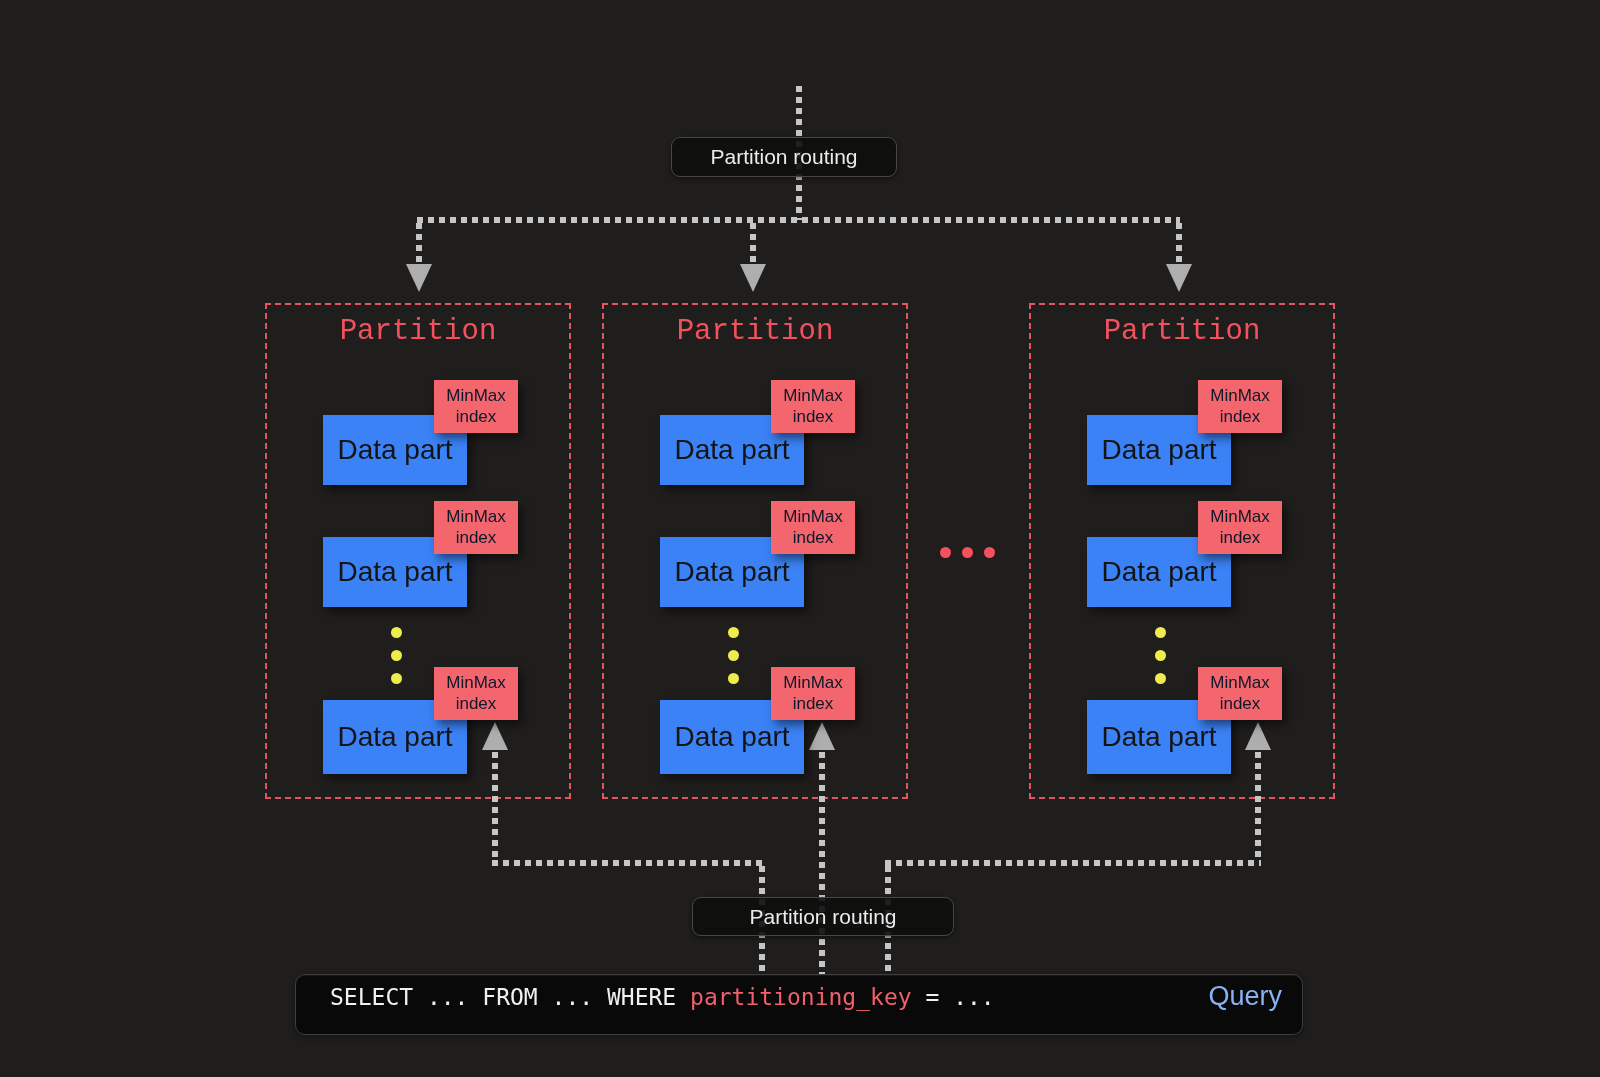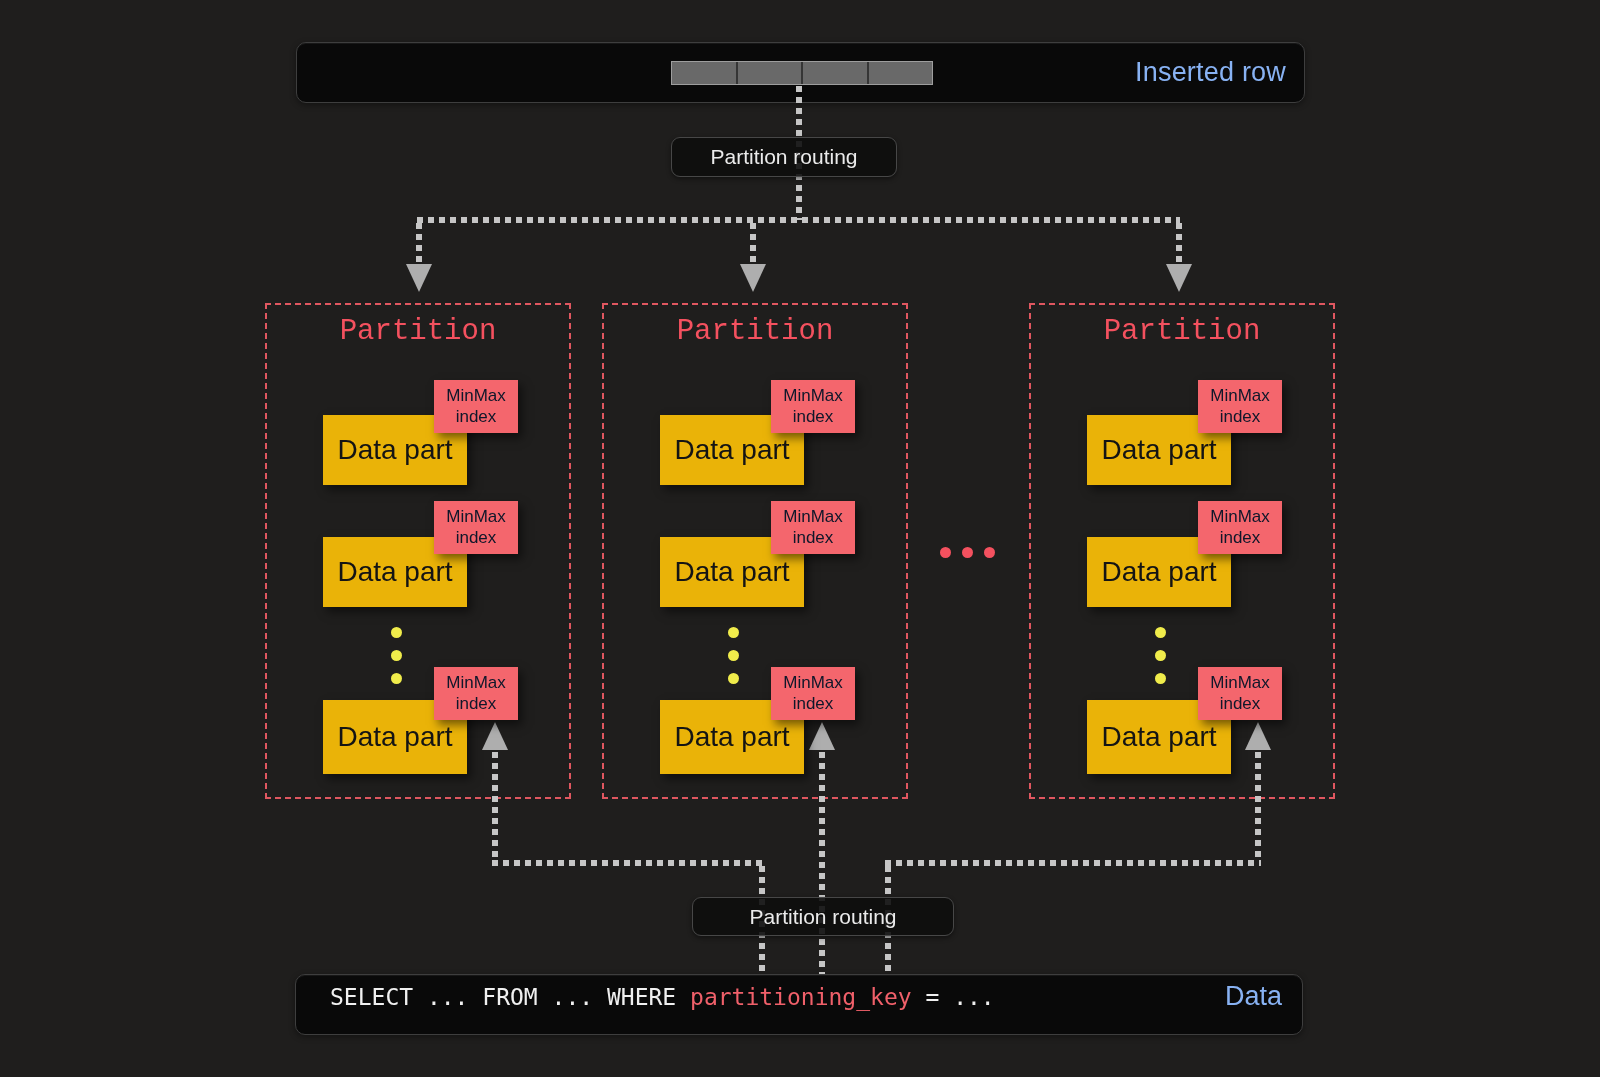--- a/index.html
+++ b/index.html
@@ -45,21 +45,21 @@
   .partition{
     position:absolute;top:303px;width:306px;height:496px;
     border:2px dashed #e05760;box-sizing:border-box;
   }
   .px1{left:265px;} .px2{left:602px;} .px3{left:1029px;}
   .part-title{
     position:absolute;top:10px;left:0;width:100%;text-align:center;
     color:#f4515f;font-size:29px;font-family:Liberation Mono, monospace;
   }
   .dp{
-    position:absolute;left:56px;width:144px;height:70px;background:#eab308;
+    position:absolute;left:56px;width:144px;height:70px;background:#3b82f6;
     display:flex;align-items:center;justify-content:center;
     color:#141414;font-size:28px;box-shadow:4px 5px 9px rgba(0,0,0,.5);z-index:3;
   }
   .dp1{top:110px;} .dp2{top:232px;} .dp3{top:395px;height:74px;}
   .mm{
     position:absolute;left:167px;width:84px;height:53px;background:#f4666d;
     display:flex;align-items:center;justify-content:center;text-align:center;
     color:#0f172a;font-size:17px;line-height:1.2;
     box-shadow:4px 5px 9px rgba(0,0,0,.5);z-index:4;
   }
@@ -74,29 +74,20 @@
     font-size:23px;color:#f0f0f0;white-space:pre;
   }
   .sql .key{color:#f0606a;}
   .q-label{color:#88b2f3;font-size:27px;}
 </style>
 </head>
 <body>
 
 <div id="canvas">
 
-  <div class="bigbar topbar">
-    <div class="row-cells">
-      <div class="cell"></div>
-      <div class="cell"></div>
-      <div class="cell"></div>
-      <div class="cell"></div>
-    </div>
-    <div class="bar-label">Inserted row</div>
-  </div>
 
   <div class="dv" style="left:796px;top:86px;height:134px;"></div>
 
   <div class="badge routing">Partition routing</div>
 
   <div class="dh" style="left:417px;top:217px;width:763px;"></div>
   <div class="dv" style="left:416px;top:223px;height:40px;"></div>
   <div class="head-down" style="left:406px;top:264px;"></div>
   <div class="dv" style="left:750px;top:223px;height:40px;"></div>
   <div class="head-down" style="left:740px;top:264px;"></div>
@@ -164,16 +155,16 @@
 
   <div class="head-up" style="left:1245px;top:722px;"></div>
   <div class="dv" style="left:1255px;top:752px;height:109px;"></div>
   <div class="dh" style="left:885px;top:860px;width:376px;"></div>
   <div class="dv" style="left:885px;top:866px;height:108px;"></div>
 
   <div class="badge pruning">Partition routing</div>
 
   <div class="bigbar querybar">
     <div class="sql"><span>SELECT ... FROM ... WHERE </span><span class="key">partitioning_key</span><span> = ...</span></div>
-    <div class="q-label">Data</div>
+    <div class="q-label">Query</div>
   </div>
 
 </div>
 
 </body></html>

